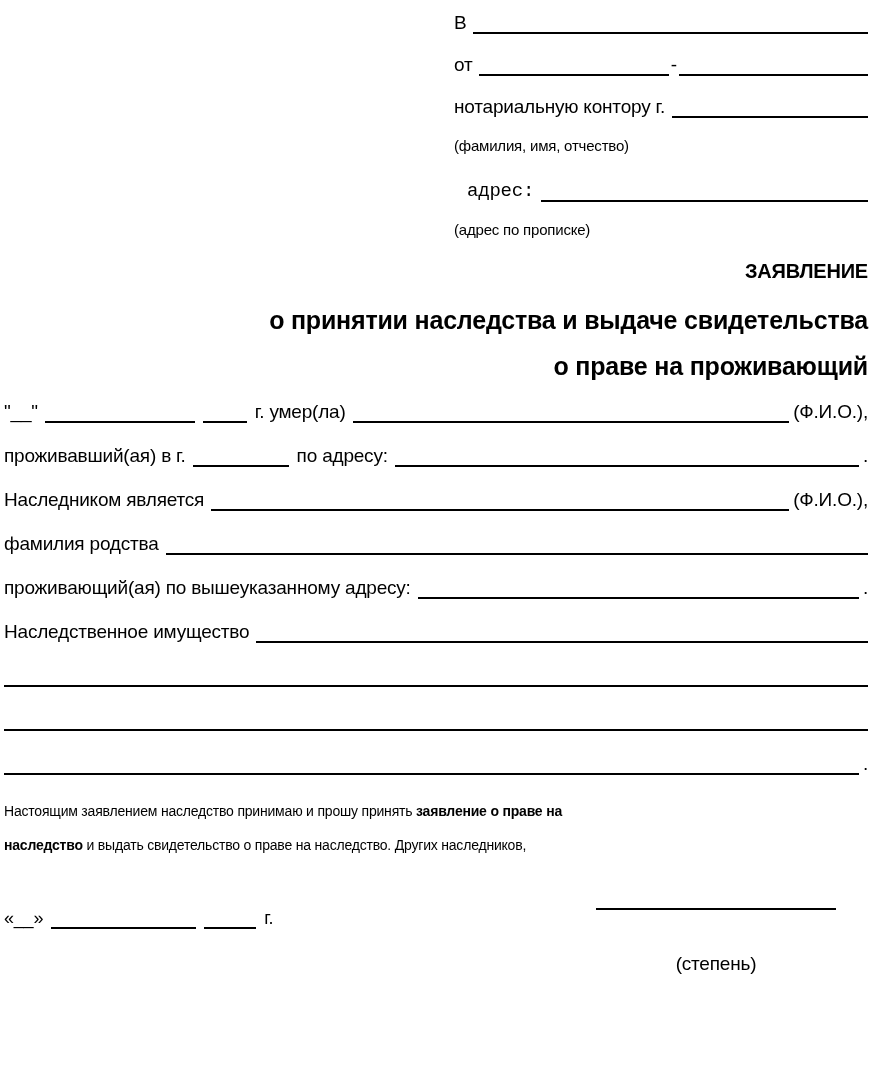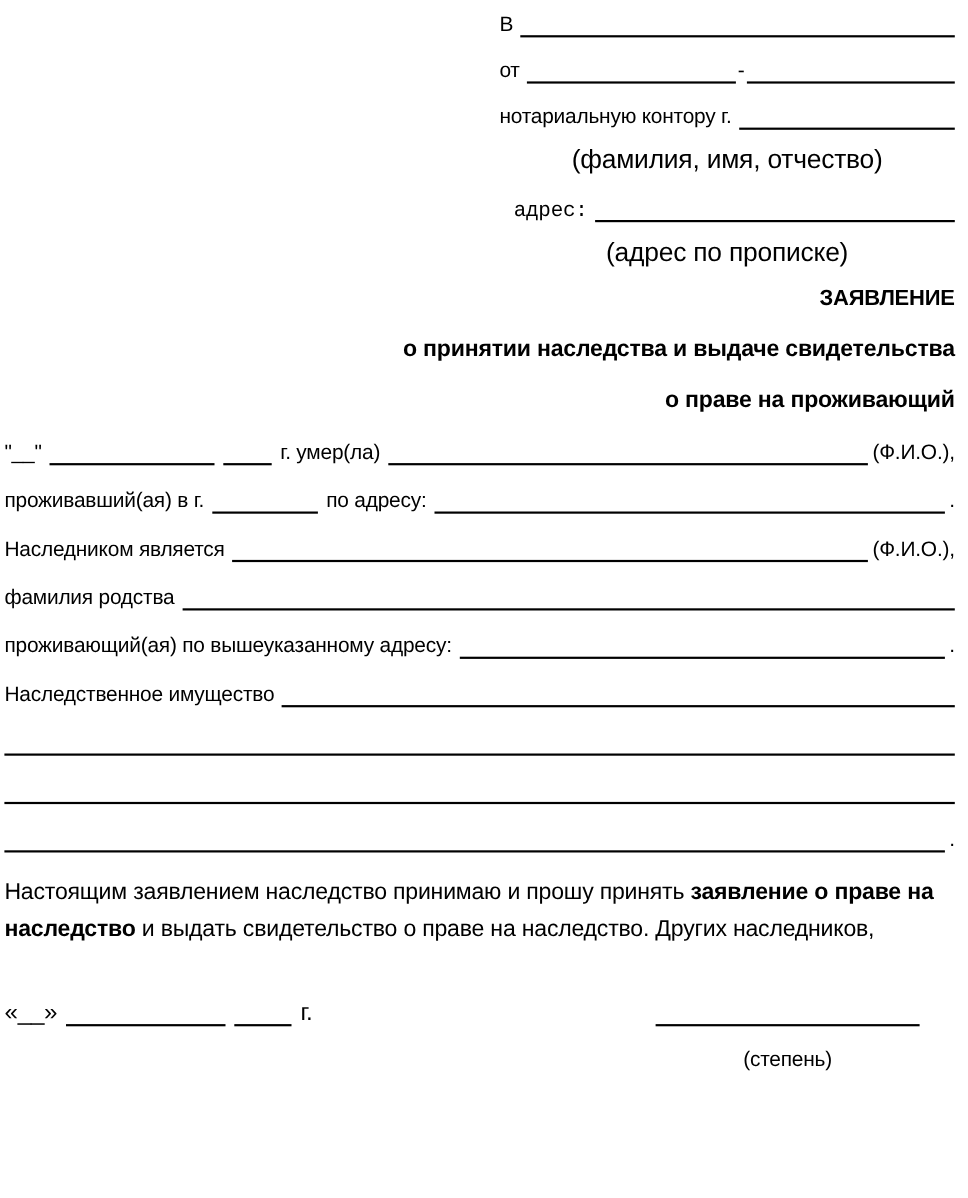--- a/index.html
+++ b/index.html
@@ -13,41 +13,41 @@
 
   
   .blank { border-bottom:2px solid #000; flex:1 1 auto; min-width:20px; }
   .blank.fixed { flex:0 0 auto; }
 
   
   .header-block { width:414px; margin-left:auto; margin-right:0; }
   .h-row { display:flex; align-items:flex-end; height:26px; margin-bottom:16px; font-size:19px; }
   .h-row .lbl { white-space:pre; margin-right:7px; }
   .h-sep { margin:0 2px; }
-  .h-caption { text-align:center; font-size:24px; height:26px; line-height:24px; margin-bottom:16px; }
+  .h-caption { text-align:left; font-size:15px; height:26px; line-height:24px; margin-bottom:16px; }
   .indent { margin-left:13px;font-family:Liberation Mono, monospace; }
 
   
   .title-block { text-align:right; margin-top:12px; }
   .title-main  { font-size:20px; font-weight:bold; height:22px; margin-bottom:24px; }
-  .title-sub   { font-size:21px; font-weight:bold; height:22px; margin-bottom:24px; }
+  .title-sub   { font-size:25px; font-weight:bold; height:22px; margin-bottom:24px; }
 
   
   .body-block { margin-top:6px; }
   .b-row { display:flex; align-items:flex-end; height:25px; margin-bottom:19px; font-size:19px; }
   .b-row .lbl { white-space:pre; margin-right:7px; }
   .b-row .tail { white-space:pre; margin-left:4px; }
   .gap-l { margin-left:8px; }
 
   
-  .statement { margin-top:16px; font-size:21px; line-height:34px; width:858px; }
+  .statement { margin-top:16px; font-size:14px; line-height:34px; width:858px; }
   .statement b { font-weight:bold; }
 
   
-  .footer-row { display:flex; align-items:flex-end; height:25px; margin-top:46px; font-size:22px; }
+  .footer-row { display:flex; align-items:flex-start; height:25px; margin-top:46px; font-size:18px; }
   .f-left { display:flex; align-items:flex-end; width:280px; }
   .f-left .lbl { white-space:pre; }
   .f-right { margin-left:auto; margin-right:32px; width:240px; display:flex; align-items:flex-end; }
   .sign-caption { margin-left:auto; margin-right:32px; width:240px; text-align:center; font-size:19px; margin-top:20px; }
 </style>
 </head>
 <body>
 
 <div class="page">
 

